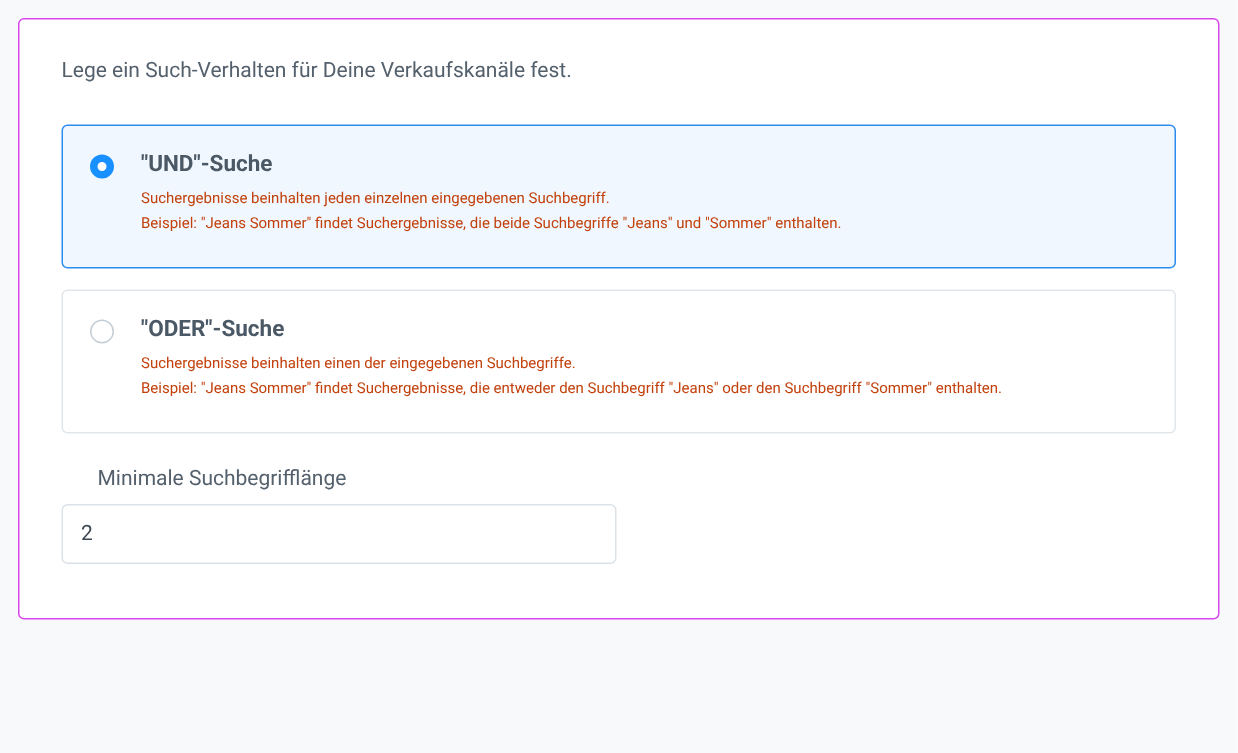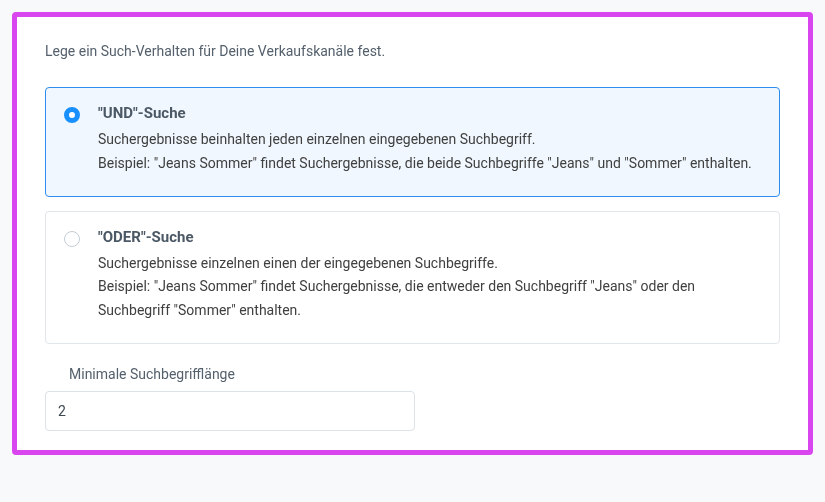--- a/index.html
+++ b/index.html
@@ -6,23 +6,23 @@
     body {
       font-family: -apple-system, BlinkMacSystemFont, "Segoe UI", Roboto, Helvetica, Arial, sans-serif;
       background: #f8f9fb;
       padding: 12px;
       color: #3d4852;
       font-size: 14px;
       width: 825px;
     }
     .card {
       background: #fff;
-      border: 5px solid #d946ef;
+      border: 1px solid #d946ef;
       border-radius: 4px;
-      padding: 26px 28px 19px 28px;
+      padding: 26px 28px 36px 28px;
     }
     .intro {
       color: #54606c;
       margin-bottom: 28px;
       font-size: 14px;
     }
     .option {
       border: 1px solid #e1e6eb;
       border-radius: 4px;
       padding: 16px 18px 20px 18px;
@@ -51,22 +51,22 @@
       background: #fff;
     }
     .opt-body { flex: 1; }
     .opt-title {
       font-weight: 700;
       color: #4b5865;
       font-size: 15px;
       margin-bottom: 6px;
     }
     .opt-desc {
-      color: #404040;
-      font-size: 14px;
+      color: #c2410c;
+      font-size: 10px;
       line-height: 1.7;
     }
     .field-label {
       color: #54606c;
       font-size: 14px;
       margin-top: 22px;
       margin-bottom: 9px;
       margin-left: 24px;
     }
     .text-input {
@@ -96,21 +96,21 @@
         <span>Beispiel: "Jeans Sommer" findet Suchergebnisse, die beide Suchbegriffe "Jeans" und "Sommer" enthalten.</span>
       </div>
     </div>
   </div>
 
   <div class="option">
     <div class="radio"></div>
     <div class="opt-body">
       <div class="opt-title">"ODER"-Suche</div>
       <div class="opt-desc">
-        <span>Suchergebnisse einzelnen einen der eingegebenen Suchbegriffe.</span><br>
+        <span>Suchergebnisse beinhalten einen der eingegebenen Suchbegriffe.</span><br>
         <span>Beispiel: "Jeans Sommer" findet Suchergebnisse, die entweder den Suchbegriff "Jeans" oder den Suchbegriff "Sommer" enthalten.</span>
       </div>
     </div>
   </div>
 
   <div class="field-label">Minimale Suchbegrifflänge</div>
   <input type="text" class="text-input" value="2" style="">
 </div>
 
 </body></html>

